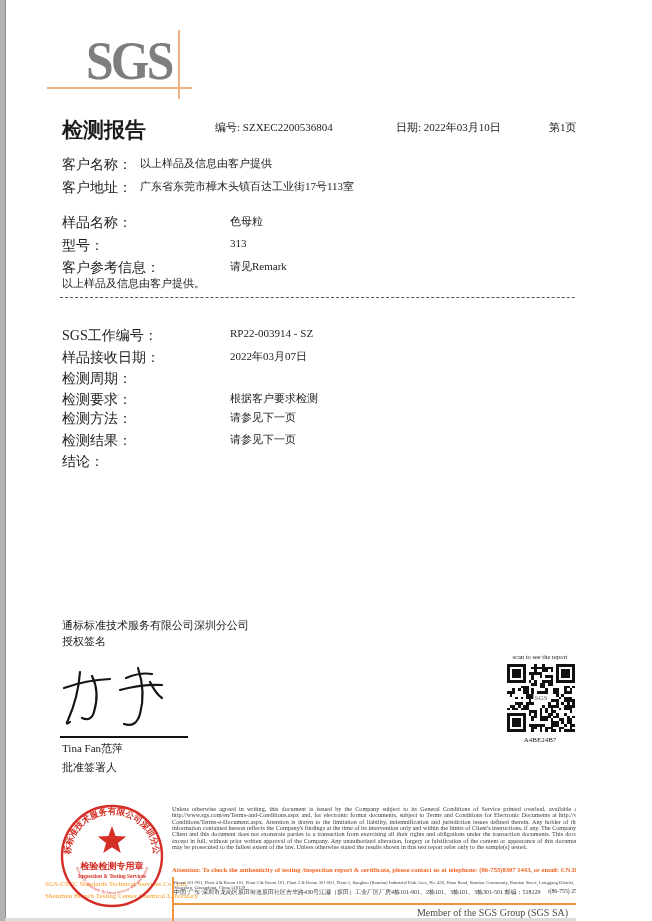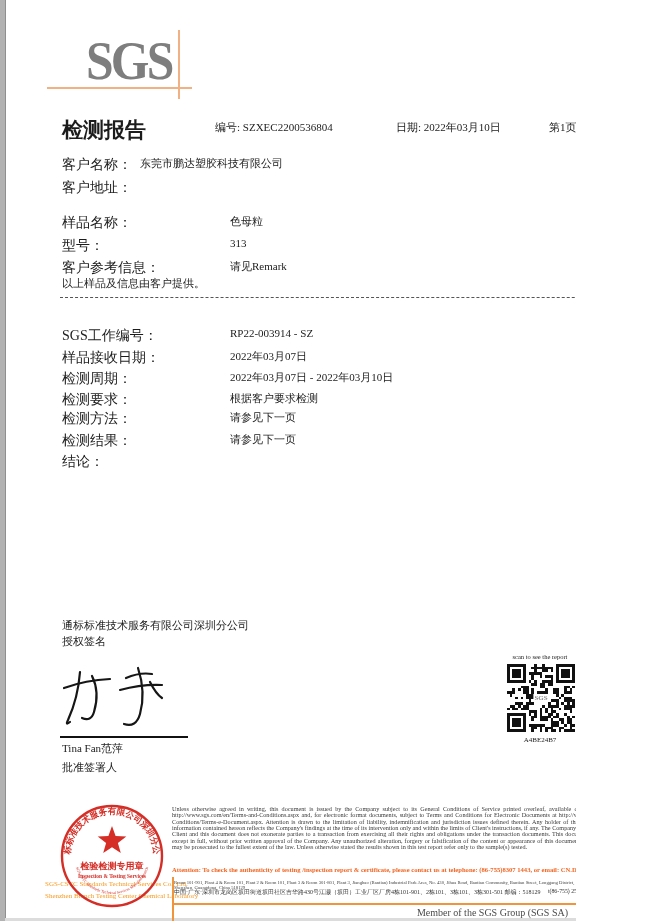--- a/index.html
+++ b/index.html
@@ -83,39 +83,39 @@
     <span>编号:</span>
     <span>SZXEC2200536804</span>
   </div>
   <div class="meta m-date">
     <span>日期:</span>
     <span>2022年03月10日</span>
   </div>
   <div class="meta m-page">第1页,共7页</div>
 
   <div class="lab" style="top:156px">客户名称：</div>
-  <div class="val v140" style="top:156px">东莞市鹏达塑胶科技有限公司</div>
+  <div class="val v140" style="top:156px">以上样品及信息由客户提供</div>
   <div class="lab" style="top:179px">客户地址：</div>
+  <div class="val v140" style="top:179px">广东省东莞市樟木头镇百达工业街17号113室</div>
 
   <div class="lab" style="top:214px">样品名称：</div>
   <div class="val v230" style="top:214px">色母粒</div>
   <div class="lab" style="top:237px">型号：</div>
   <div class="val v230" style="top:237px">313</div>
   <div class="lab" style="top:259px">客户参考信息：</div>
   <div class="val v230" style="top:259px">请见Remark</div>
   <div class="note" style="top:276px">以上样品及信息由客户提供。</div>
 
   <div class="dashed"></div>
 
   <div class="lab" style="top:327px">SGS工作编号：</div>
   <div class="val v230" style="top:327px">RP22-003914 - SZ</div>
   <div class="lab" style="top:349px">样品接收日期：</div>
   <div class="val v230" style="top:349px">2022年03月07日</div>
   <div class="lab" style="top:370px">检测周期：</div>
-  <div class="val v230" style="top:370px">2022年03月07日 - 2022年03月10日</div>
   <div class="lab" style="top:391px">检测要求：</div>
   <div class="val v230" style="top:391px">根据客户要求检测</div>
   <div class="lab" style="top:410px">检测方法：</div>
   <div class="val v230" style="top:410px">请参见下一页</div>
   <div class="lab" style="top:432px">检测结果：</div>
   <div class="val v230" style="top:432px">请参见下一页</div>
 
   <div class="lab" style="top:453px">结论：</div>
 
   <div class="sig-company">通标标准技术服务有限公司深圳分公司</div>

